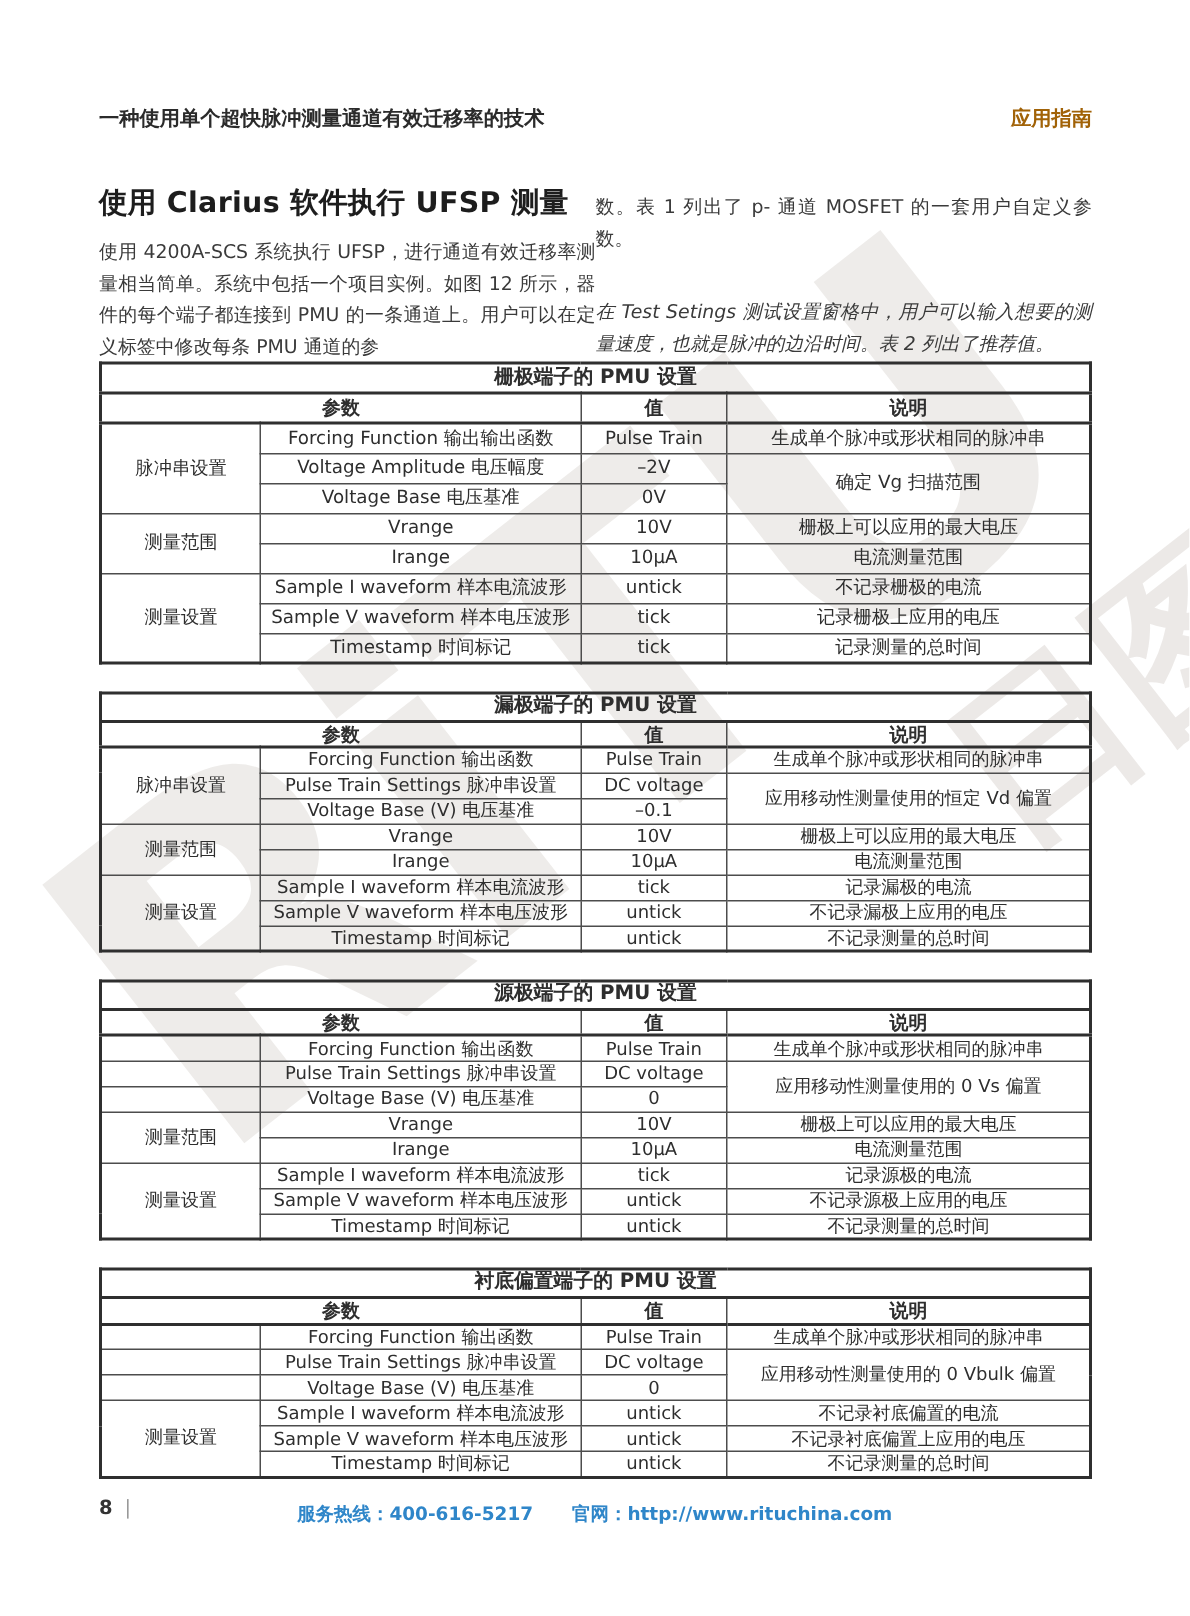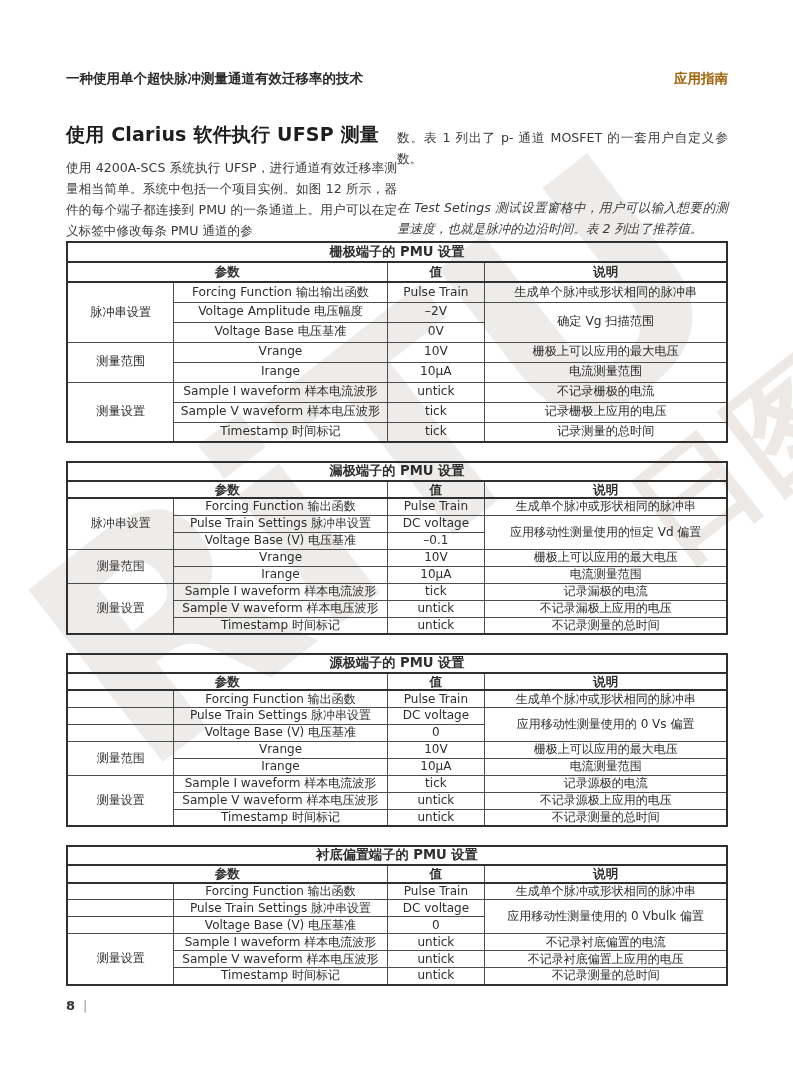--- a/index.html
+++ b/index.html
@@ -367,15 +367,18 @@
               <td>不记录测量的总时间</td>
             </tr>
           </tbody>
         </table>
       </div>
 
   </div>
 
   <div class="page-footer">
     <span class="pageno"><b>8</b><span class="bar">|</span></span>
+    <span class="center-links">
+      <span>服务热线：400-616-5217</span><span class="sep"></span><span>官网：http://www.rituchina.com</span>
+    </span>
   </div>
 
 </div>
 
 </body></html>

